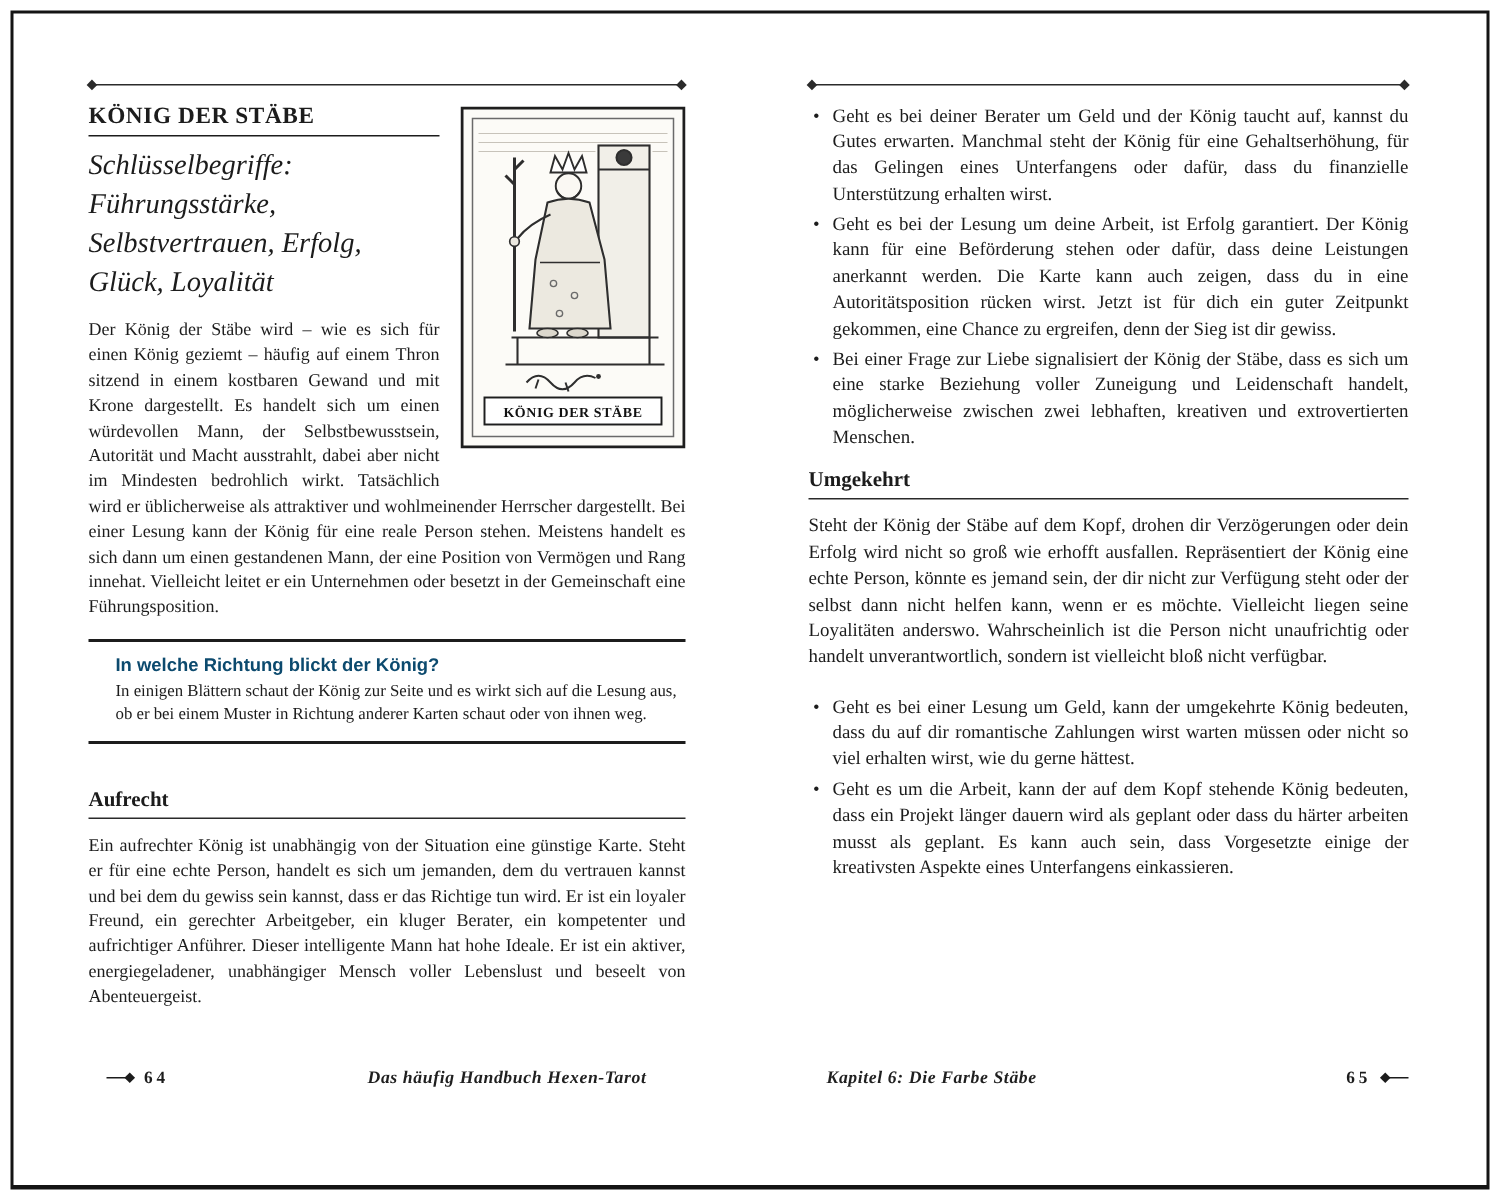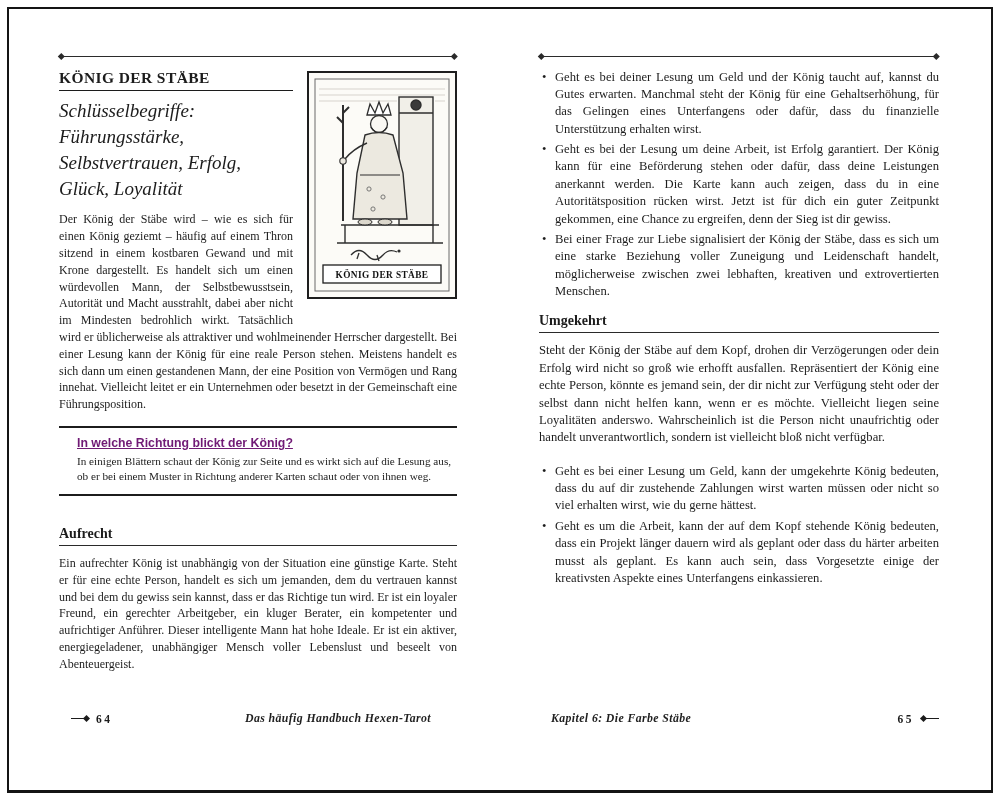--- a/index.html
+++ b/index.html
@@ -40,21 +40,21 @@
   }
   .tarot-card { float:right; width:150px; margin:2px 0 10px 14px; }
 
   .info-box {
     clear:right;
     border-top:2px solid #1c1c1c; border-bottom:2px solid #1c1c1c;
     margin-top:13px; padding:8px 4px 9px 18px;
   }
   .info-box h3 {
     font-family:"Liberation Sans", sans-serif;
-    font-size:12.3px; font-weight:bold; margin-bottom:4px; color:#701a75;text-decoration:underline;
+    font-size:12.3px; font-weight:bold; margin-bottom:4px; color:#0c4a6e;
   }
   .info-box p { font-size:11.2px; line-height:1.38; }
 
   .section-heading {
     margin-top:30px; font-weight:bold; font-size:14px;
     border-bottom:1.2px solid #2a2a2a; padding-bottom:3px; margin-bottom:9px;
   }
   .col-right .section-heading { margin-top:13px; }
 
   
@@ -172,30 +172,30 @@
 
   <section class="col col-right">
     <div class="top-rule">
       <span class="tdiam"></span>
       <span class="tline"></span>
       <span class="tdiam"></span>
     </div>
 
     <div class="page-body">
       <ul class="bullets">
-        <li>Geht es bei deiner Lesung um Geld und der König taucht auf, kannst du Gutes erwarten. Manchmal steht der König für eine Gehaltserhöhung, für das Gelingen eines Unterfangens oder dafür, dass du finanzielle Unterstützung erhalten wirst.</li>
+        <li>Geht es bei deiner Berater um Geld und der König taucht auf, kannst du Gutes erwarten. Manchmal steht der König für eine Gehaltserhöhung, für das Gelingen eines Unterfangens oder dafür, dass du finanzielle Unterstützung erhalten wirst.</li>
         <li>Geht es bei der Lesung um deine Arbeit, ist Erfolg garantiert. Der König kann für eine Beförderung stehen oder dafür, dass deine Leistungen anerkannt werden. Die Karte kann auch zeigen, dass du in eine Autoritätsposition rücken wirst. Jetzt ist für dich ein guter Zeitpunkt gekommen, eine Chance zu ergreifen, denn der Sieg ist dir gewiss.</li>
         <li>Bei einer Frage zur Liebe signalisiert der König der Stäbe, dass es sich um eine starke Beziehung voller Zuneigung und Leidenschaft handelt, möglicherweise zwischen zwei lebhaften, kreativen und extrovertierten Menschen.</li>
       </ul>
 
       <h2 class="section-heading">Umgekehrt</h2>
       <p class="body-par">Steht der König der Stäbe auf dem Kopf, drohen dir Verzögerungen oder dein Erfolg wird nicht so groß wie erhofft ausfallen. Repräsentiert der König eine echte Person, könnte es jemand sein, der dir nicht zur Verfügung steht oder der selbst dann nicht helfen kann, wenn er es möchte. Vielleicht liegen seine Loyalitäten anderswo. Wahrscheinlich ist die Person nicht unaufrichtig oder handelt unverantwortlich, sondern ist vielleicht bloß nicht verfügbar.</p>
 
       <ul class="bullets lower">
-        <li>Geht es bei einer Lesung um Geld, kann der umgekehrte König bedeuten, dass du auf dir zustehende Zahlungen wirst warten müssen oder nicht so viel erhalten wirst, wie du gerne hättest.</li>
+        <li>Geht es bei einer Lesung um Geld, kann der umgekehrte König bedeuten, dass du auf dir romantische Zahlungen wirst warten müssen oder nicht so viel erhalten wirst, wie du gerne hättest.</li>
         <li>Geht es um die Arbeit, kann der auf dem Kopf stehende König bedeuten, dass ein Projekt länger dauern wird als geplant oder dass du härter arbeiten musst als geplant. Es kann auch sein, dass Vorgesetzte einige der kreativsten Aspekte eines Unterfangens einkassieren.</li>
       </ul>
     </div>
 
     <footer class="page-footer">
       <span class="running-title">Kapitel 6: Die Farbe Stäbe</span>
       <span class="footer-group right">
         <span class="pagenum">65</span>
         <span class="orn">
             <span class="odiam"></span>

